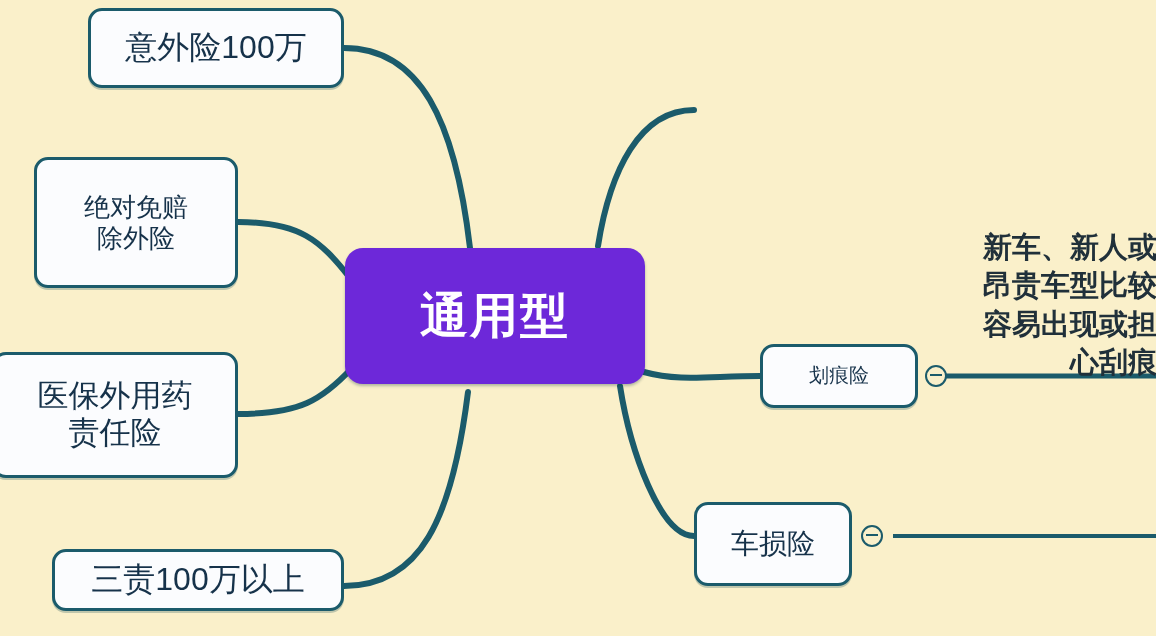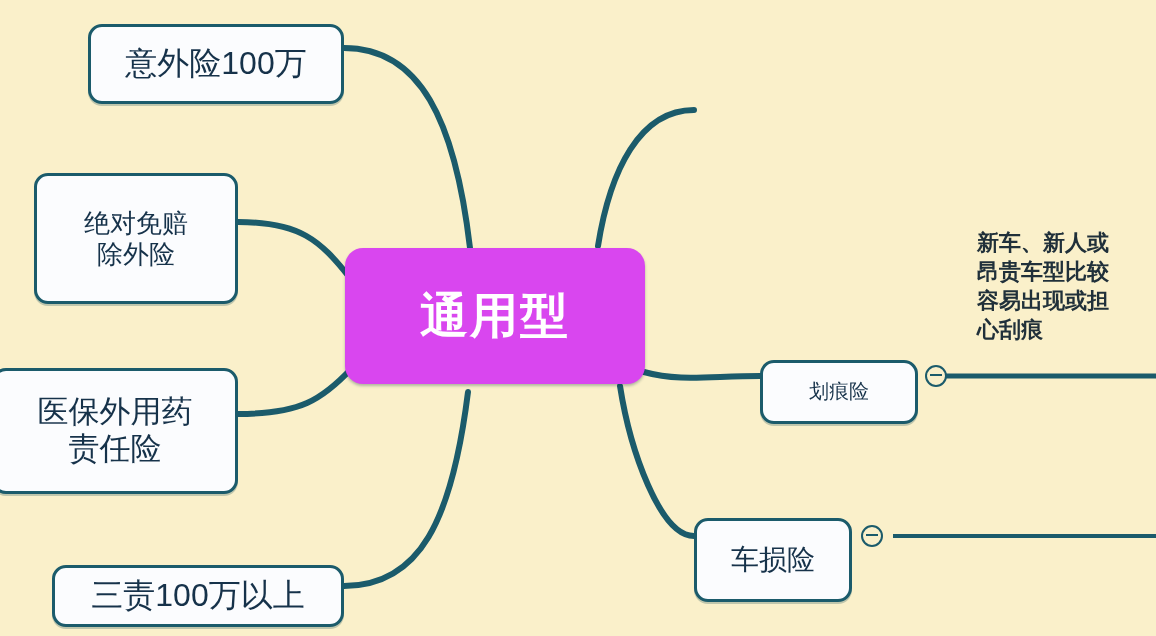--- a/index.html
+++ b/index.html
@@ -29,31 +29,30 @@
     border: 3px solid #1b5b6b;
     border-radius: 14px;
     display: flex;
     align-items: center;
     justify-content: center;
     text-align: center;
     color: #16324a;
     line-height: 1.18;
     z-index: 3;
     box-shadow: 0 2px 0 rgba(16,70,85,0.25);
-    margin-top: 16px;
   }
   .node .label {
     display: block;
     white-space: pre-line;
     padding: 0 10px;
   }
   .root {
     position: absolute;
     box-sizing: border-box;
-    background: #d946ef;
+    background: #6d28d9;
     border: none;
     border-radius: 18px;
     display: flex;
     align-items: center;
     justify-content: center;
     color: #ffffff;
     z-index: 4;
     box-shadow: 0 2px 3px rgba(10,50,60,0.3);
   }
   .root .label {
@@ -141,21 +140,21 @@
   </div>
 
   <div class="node" style="left:694px; top:502px; width:158px; height:84px; font-size:28px;">
     <span class="label">车损险</span>
   </div>
 
   <div class="toggle" style="left:925px; top:365px;"></div>
 
   <div class="toggle" style="left:861px; top:525px;"></div>
 
-  <div class="annot" style="left:977px; top:228px; width:180px; font-size:22px;">新车、新人或
+  <div class="annot" style="left:977px; top:228px; width:180px; font-size:29px;text-align:right;">新车、新人或
 昂贵车型比较
 容易出现或担
 心刮痕</div>
 
 
   <div class="uline" style="left:893px; top:534px; width:263px;"></div>
 
 </div>
 
 </body></html>

